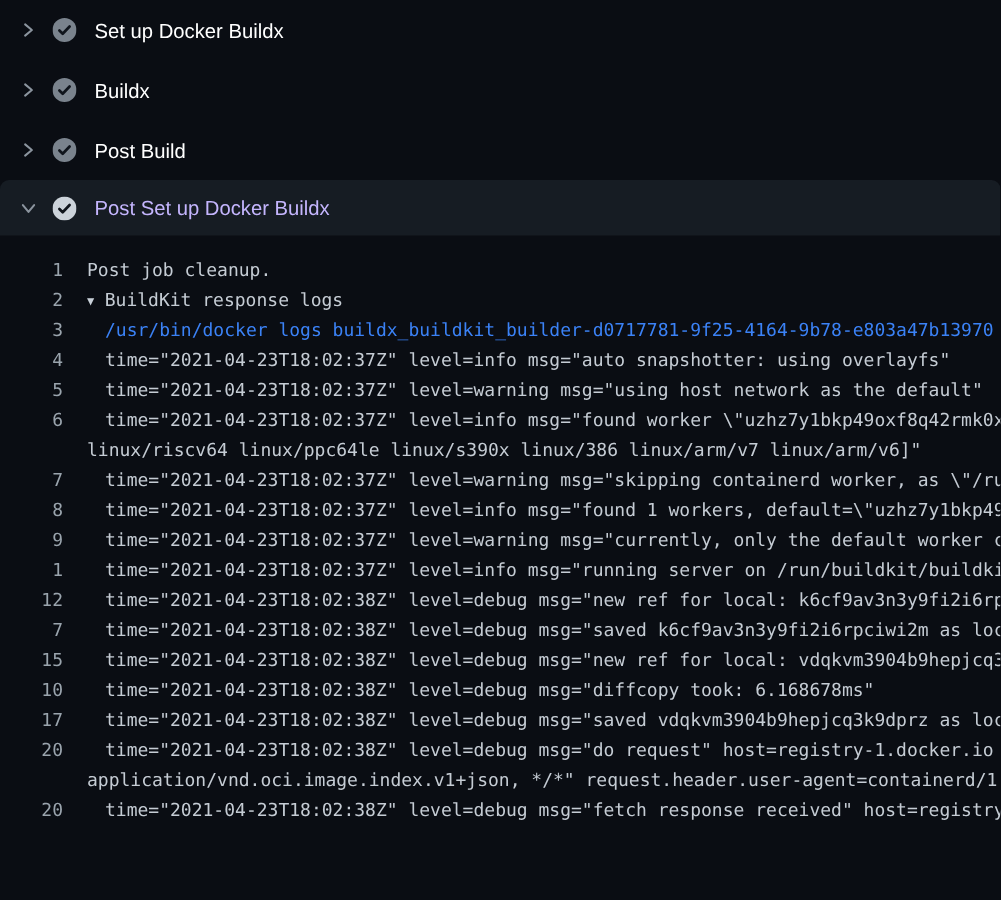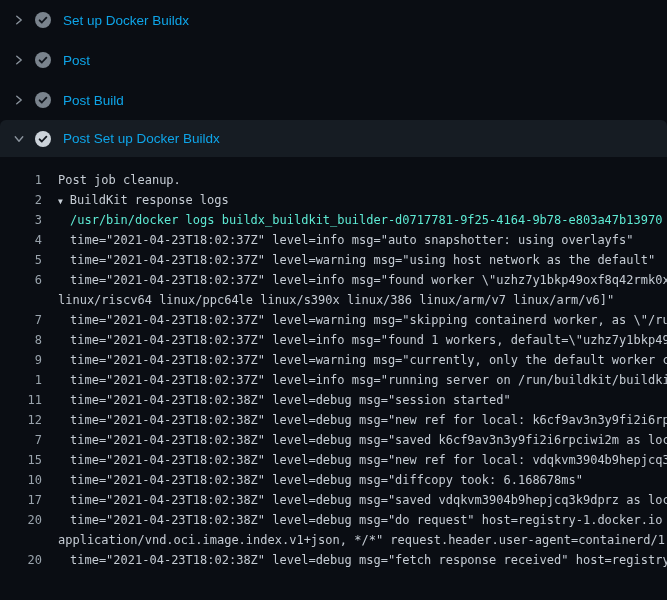--- a/index.html
+++ b/index.html
@@ -25,22 +25,22 @@
   .chev { width:12px; height:12px; flex:none; display:block; }
   .chev-wrap { width:12px; height:12px; margin-right:10px; flex:none; }
   .chev path { stroke:#8b949e; stroke-width:1.8; fill:none; stroke-linecap:round; stroke-linejoin:round; }
   .step-row .chev-down { display:none; }
   .step-row.expanded .chev-down { display:block; }
   .check-wrap { width:16px; height:16px; margin-right:12px; flex:none; }
   .check-wrap svg { display:block; }
   .step-row .check-bg { fill:#7a838d; }
   .step-row.expanded .check-bg { fill:#ccd3da; }
   .check-mark { stroke:#10151c; stroke-width:1.8; fill:none; stroke-linecap:round; stroke-linejoin:round; }
-  .step-title { font-size:13.5px; color:#0ea5e9; }
-  .step-row.expanded .step-title { color:#0ea5e9; }
+  .step-title { font-size:13.5px; color:#ffffff; }
+  .step-row.expanded .step-title { color:#c4b5fd; }
 
   .log-area {
     padding-top:13px;
     font-family:"DejaVu Sans Mono", monospace;
     font-size:12px;
     color:#c5ccd4;
   }
   .log-row {
     height:20px;
     display:flex;
@@ -51,21 +51,21 @@
   .lnum {
     width:42px;
     flex:none;
     text-align:right;
     color:#9aa4ad;
     user-select:none;
   }
   .ltext { flex:none;text-align:right; }
   .indent-0 .ltext { padding-left:16px; }
   .indent-1 .ltext { padding-left:28px; }
-  .log-row.command .ltext { color:#5eead4; }
+  .log-row.command .ltext { color:#3b82f6; }
   .tri {
     color:#c9d1d9;
     font-size:8px;
     padding-right:7px;
     display:inline-block;
     transform:translateY(-0.5px);
   }
 </style>
 </head>
 <body>
@@ -92,21 +92,21 @@
           <path d="M5 3l6 5-6 5"></path>
         </svg>
 
     </span>
     <span class="check-wrap">
       <svg width="16" height="16" viewBox="0 0 16 16">
         <circle class="check-bg" cx="8" cy="8" r="8"></circle>
         <path class="check-mark" d="M4.6 8.3l2.2 2.2 4.6-4.8"></path>
       </svg>
     </span>
-    <span class="step-title">Post</span>
+    <span class="step-title">Buildx</span>
   </div>
     <div class="step-row">
     <span class="chev-wrap">
       <svg class="chev chev-right" viewBox="0 0 16 16">
           <path d="M5 3l6 5-6 5"></path>
         </svg>
 
     </span>
     <span class="check-wrap">
       <svg width="16" height="16" viewBox="0 0 16 16">
@@ -138,21 +138,20 @@
     <div class="log-row group indent-0"><span class="lnum">2</span><span class="ltext"><span class="tri">▼</span><span>BuildKit response logs</span></span></div>
     <div class="log-row command indent-1"><span class="lnum">3</span><span class="ltext">/usr/bin/docker logs buildx_buildkit_builder-d0717781-9f25-4164-9b78-e803a47b13970</span></div>
     <div class="log-row log indent-1"><span class="lnum">4</span><span class="ltext">time="2021-04-23T18:02:37Z" level=info msg="auto snapshotter: using overlayfs"</span></div>
     <div class="log-row log indent-1"><span class="lnum">5</span><span class="ltext">time="2021-04-23T18:02:37Z" level=warning msg="using host network as the default"</span></div>
     <div class="log-row log indent-1"><span class="lnum">6</span><span class="ltext">time="2021-04-23T18:02:37Z" level=info msg="found worker \"uzhz7y1bkp49oxf8q42rmk0xj</span></div>
     <div class="log-row cont indent-0"><span class="lnum"></span><span class="ltext">linux/riscv64 linux/ppc64le linux/s390x linux/386 linux/arm/v7 linux/arm/v6]"</span></div>
     <div class="log-row log indent-1"><span class="lnum">7</span><span class="ltext">time="2021-04-23T18:02:37Z" level=warning msg="skipping containerd worker, as \"/run</span></div>
     <div class="log-row log indent-1"><span class="lnum">8</span><span class="ltext">time="2021-04-23T18:02:37Z" level=info msg="found 1 workers, default=\"uzhz7y1bkp49o</span></div>
     <div class="log-row log indent-1"><span class="lnum">9</span><span class="ltext">time="2021-04-23T18:02:37Z" level=warning msg="currently, only the default worker ca</span></div>
     <div class="log-row log indent-1"><span class="lnum">1</span><span class="ltext">time="2021-04-23T18:02:37Z" level=info msg="running server on /run/buildkit/buildkit</span></div>
-    <div class="log-row log indent-1"><span class="lnum">11</span><span class="ltext">time="2021-04-23T18:02:38Z" level=debug msg="session started"</span></div>
     <div class="log-row log indent-1"><span class="lnum">12</span><span class="ltext">time="2021-04-23T18:02:38Z" level=debug msg="new ref for local: k6cf9av3n3y9fi2i6rpc</span></div>
     <div class="log-row log indent-1"><span class="lnum">7</span><span class="ltext">time="2021-04-23T18:02:38Z" level=debug msg="saved k6cf9av3n3y9fi2i6rpciwi2m as loca</span></div>
     <div class="log-row log indent-1"><span class="lnum">15</span><span class="ltext">time="2021-04-23T18:02:38Z" level=debug msg="new ref for local: vdqkvm3904b9hepjcq3k</span></div>
     <div class="log-row log indent-1"><span class="lnum">10</span><span class="ltext">time="2021-04-23T18:02:38Z" level=debug msg="diffcopy took: 6.168678ms"</span></div>
     <div class="log-row log indent-1"><span class="lnum">17</span><span class="ltext">time="2021-04-23T18:02:38Z" level=debug msg="saved vdqkvm3904b9hepjcq3k9dprz as loca</span></div>
     <div class="log-row log indent-1"><span class="lnum">20</span><span class="ltext">time="2021-04-23T18:02:38Z" level=debug msg="do request" host=registry-1.docker.io r</span></div>
     <div class="log-row cont indent-0"><span class="lnum"></span><span class="ltext">application/vnd.oci.image.index.v1+json, */*" request.header.user-agent=containerd/1.4</span></div>
     <div class="log-row log indent-1"><span class="lnum">20</span><span class="ltext">time="2021-04-23T18:02:38Z" level=debug msg="fetch response received" host=registry-</span></div>
   </div>
 

